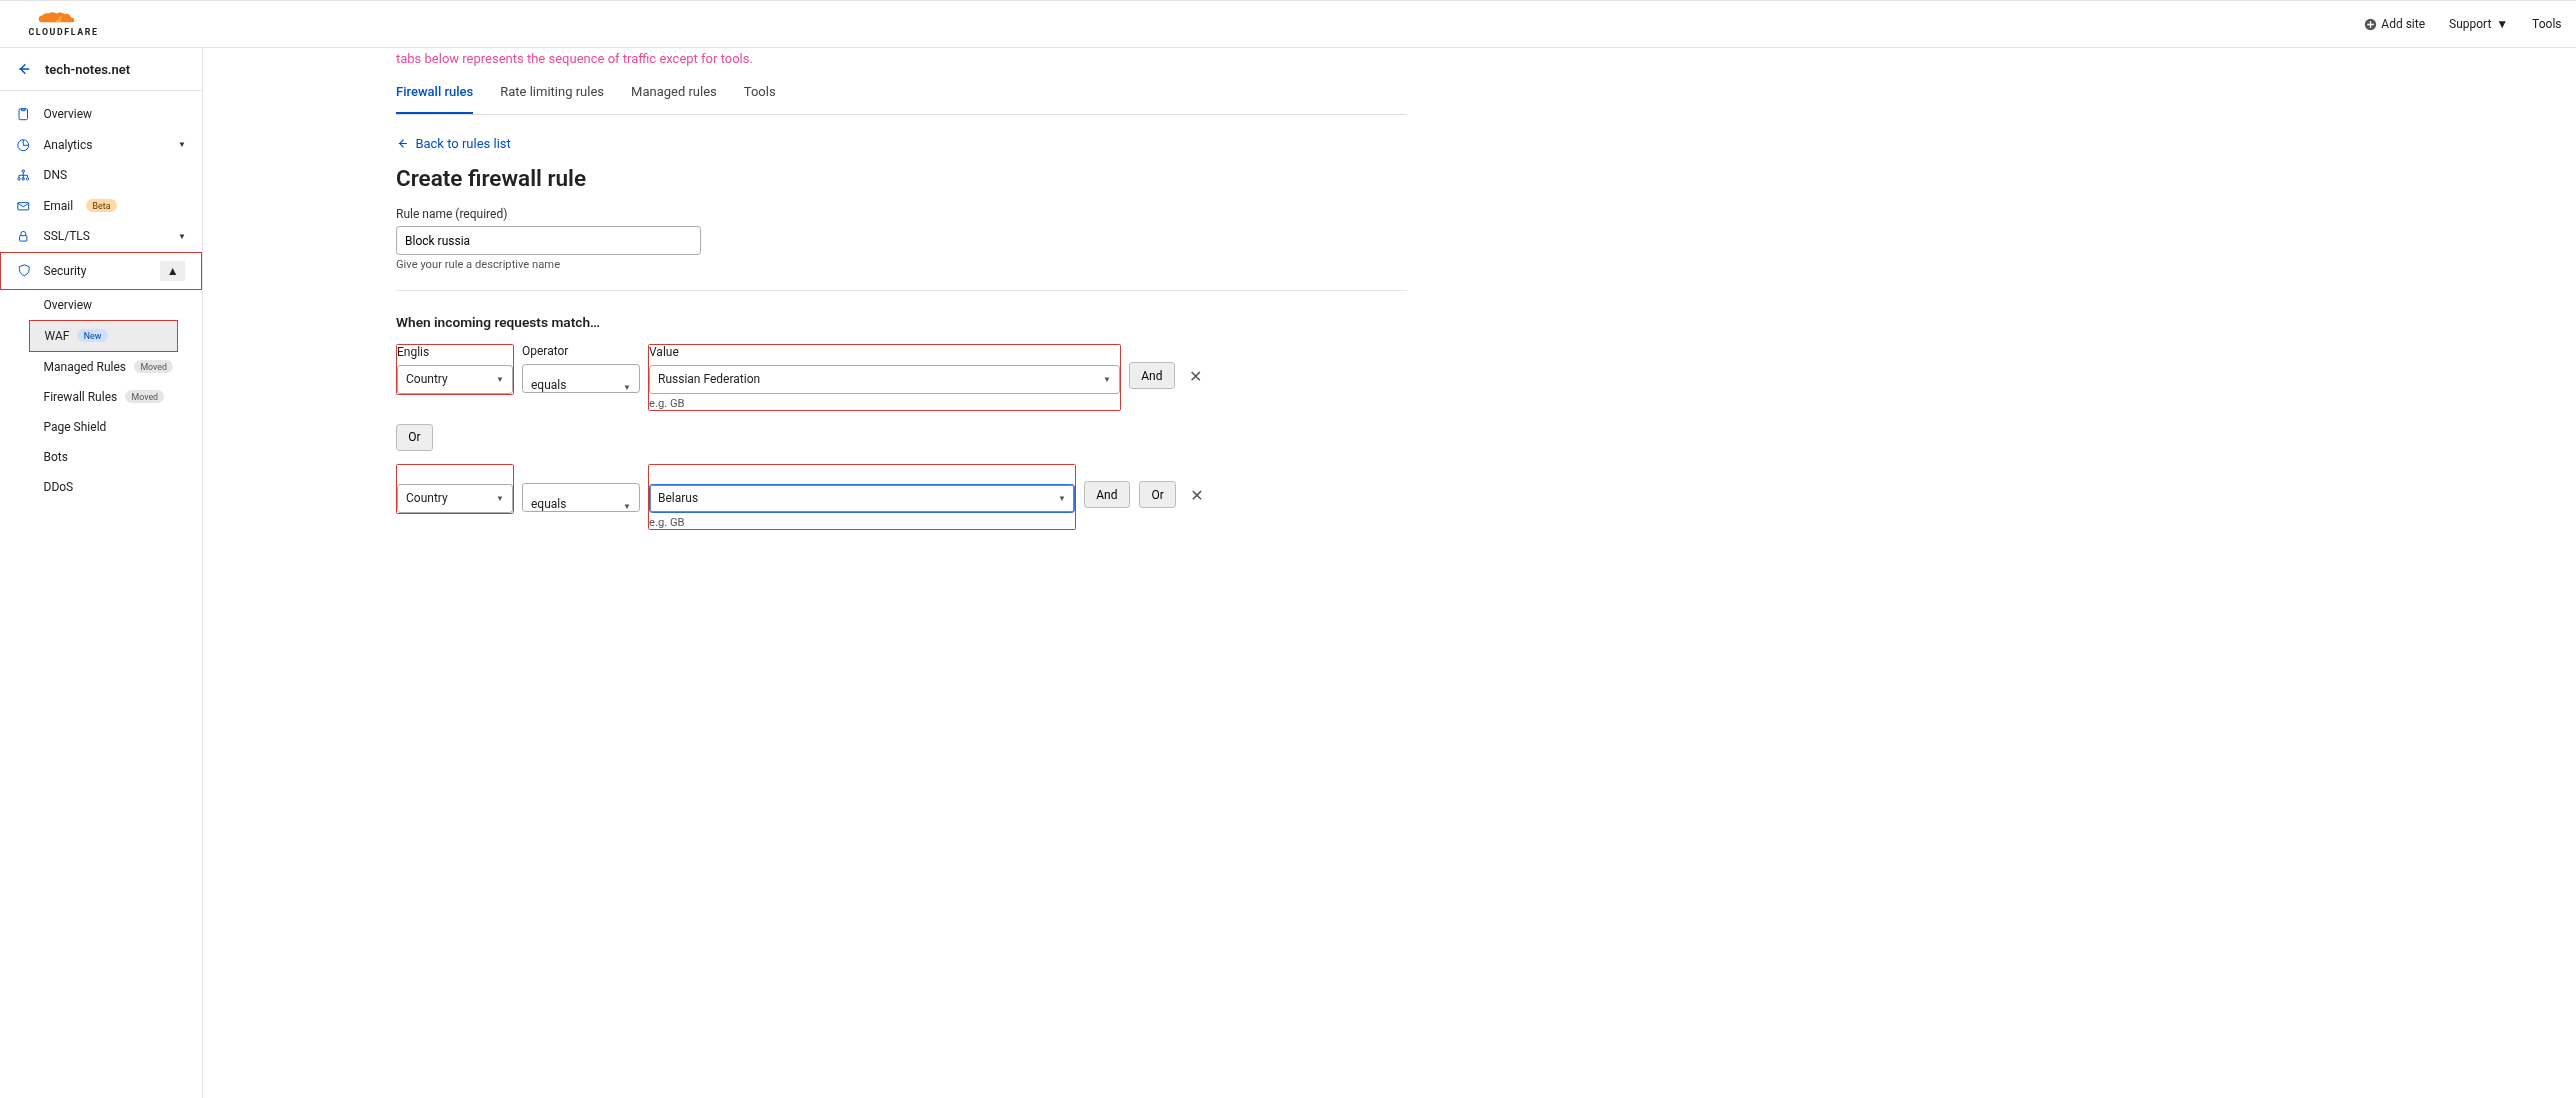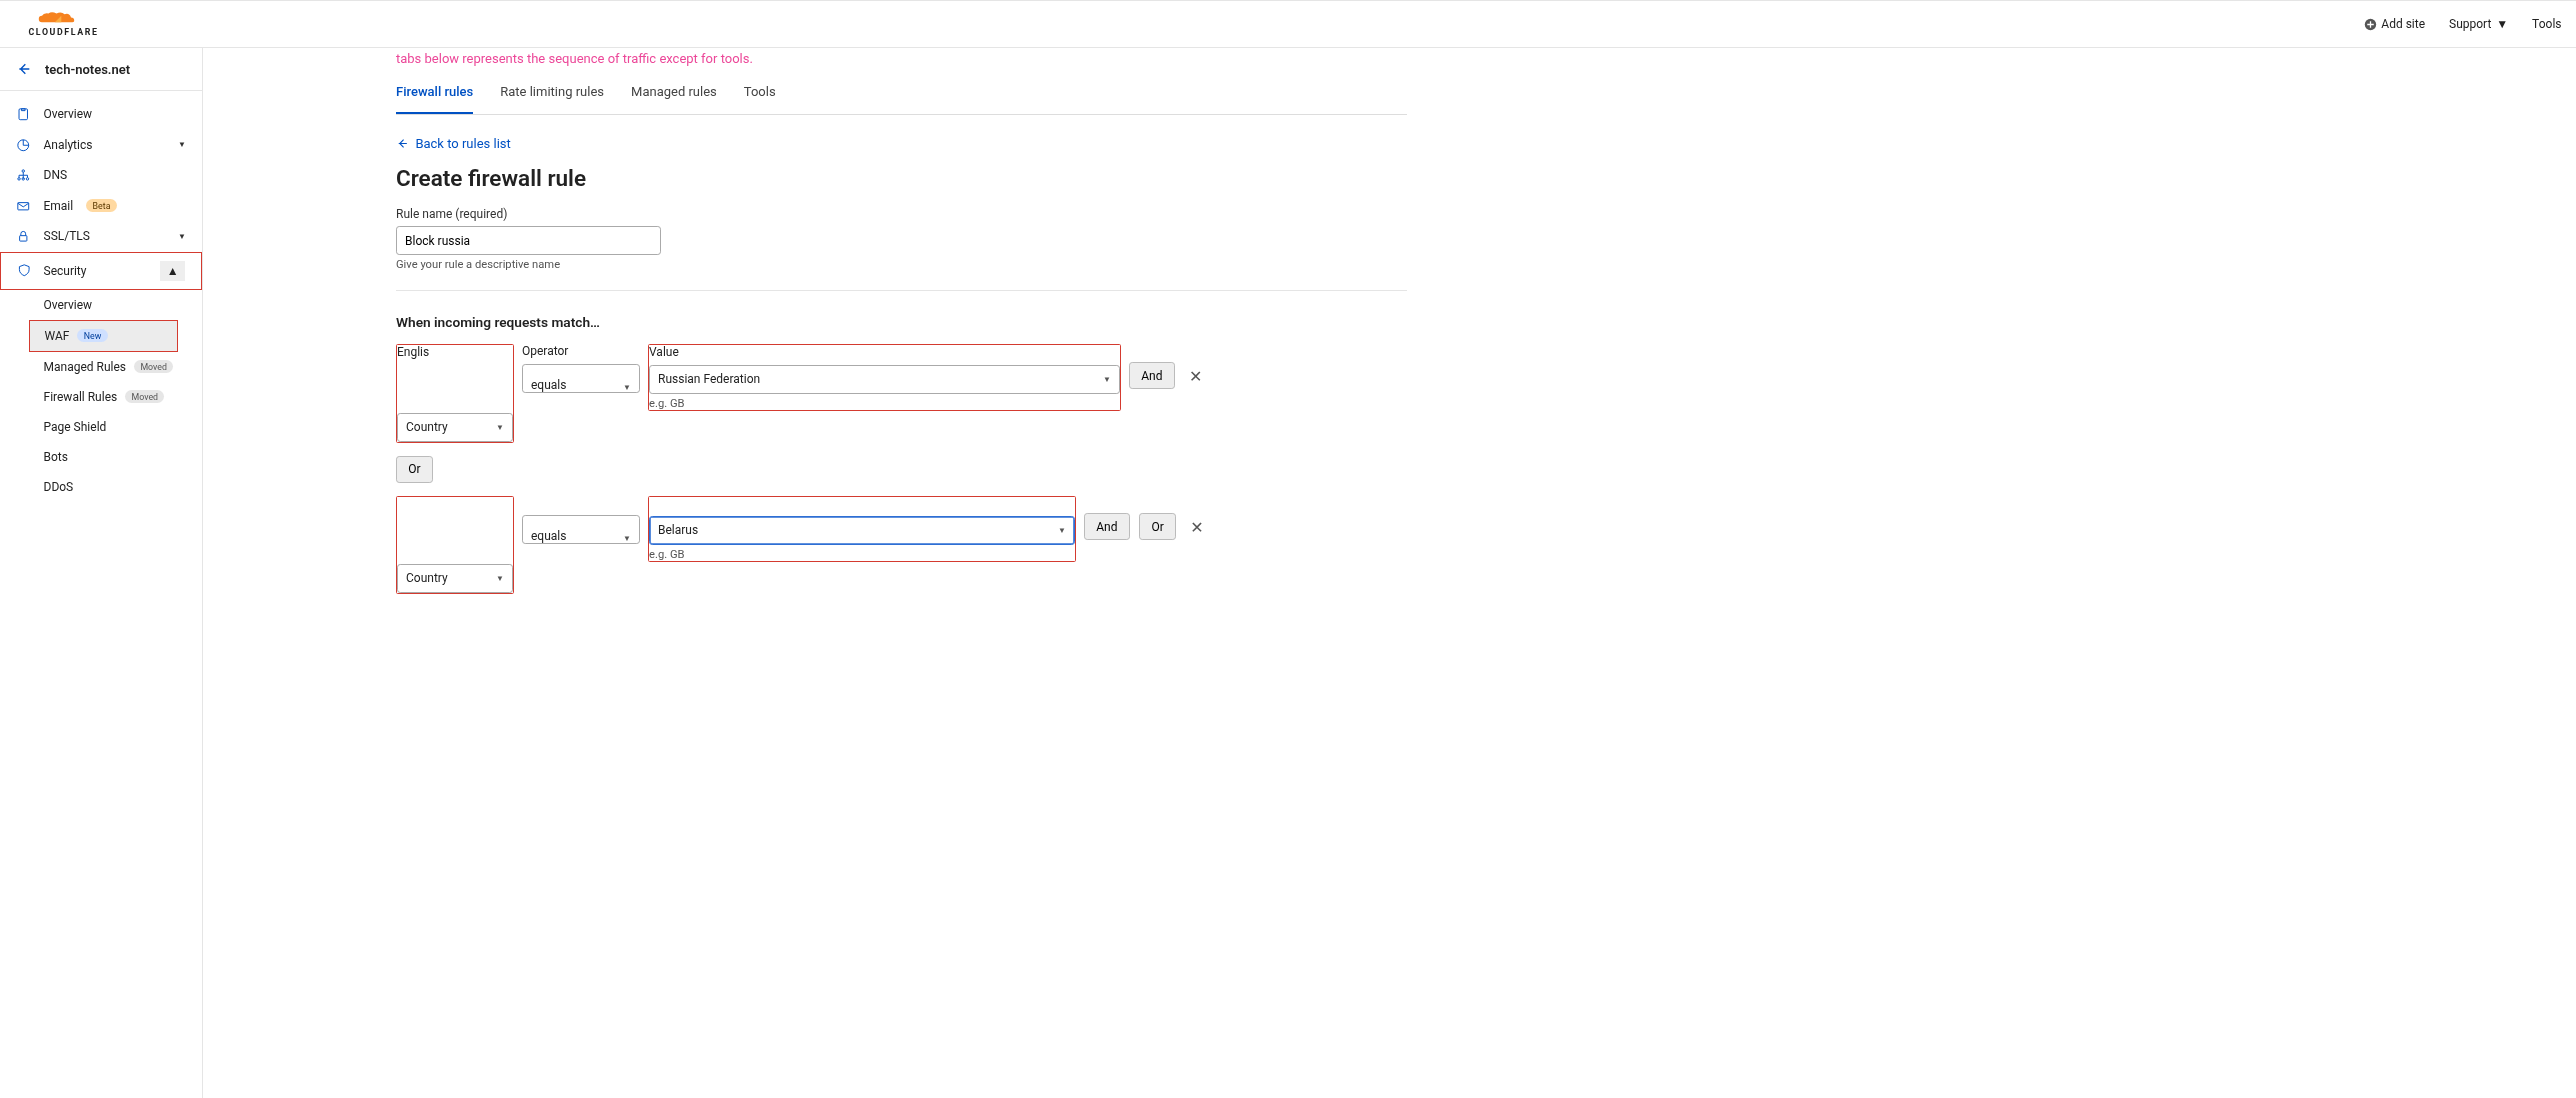--- a/index.html
+++ b/index.html
@@ -30,30 +30,30 @@
   .sub-item.active-wrap { border:1.6px solid #d43a2f; max-width:149px; }
   .sub-item.active { background:#ececec; }
   .main { flex:1; padding: 0 0 32px 193px; max-width: 1204px; }
   .cut-text { color:#ec4899; font-size:13px; padding-top:3.2px; }
   .tabs { display:flex; gap:27px; border-bottom:0.8px solid #ddd; margin-top:17.7px; }
   .tab { padding: 0 0 13px 0; font-size:13px; color:#444; cursor:pointer; }
   .tab.active { color:#0051c3; border-bottom:2.4px solid #0051c3; font-weight:500; }
   .backlink { display:inline-flex; align-items:center; gap:6.4px; color:#0051c3; font-size:13px; margin:21px 0 14.5px; cursor:pointer; }
   .h1 { font-size:22.5px; font-weight:600; margin-bottom:16px; }
   .field-label { font-size:12px; color:#333; margin-bottom:4.8px; }
-  .text-input { width:265px; height:29px; border:0.8px solid #aaa; border-radius:3.2px; padding:0 8px; font-size:12px; }
+  .text-input { width:305px; height:29px; border:0.8px solid #aaa; border-radius:3.2px; padding:0 8px; font-size:12px; }
   .hint { font-size:11.2px; color:#555; margin-top:3.2px; }
   hr.sep { border:none; border-top:0.8px solid #e5e5e5; margin:19px 0 22.5px; }
   .h2 { font-size:13.7px; font-weight:600; margin-bottom:14.5px; }
   .cond-row { display:flex; align-items:flex-start; gap:8px; }
   .col { display:flex; flex-direction:column; }
   .col-label { font-size:12px; margin-bottom:3.2px; min-height:16px; }
   .select { height:29px; border:0.8px solid #aaa; border-radius:3.2px; padding:0 8px; font-size:12px; display:flex; align-items:center; justify-content:space-between; background:#fff; cursor:pointer; gap:8px; }
   .select .caret { font-size:8px; color:#555; }
-  .w-field { width:116px;margin-top:48px; }
+  .w-field { width:116px; }
   .w-op    { width:118px;align-items:flex-end; }
   .w-val   { width:471px; }
   .val-focus { border:0.8px solid #2f6fd4; box-shadow:0 0 0 0.8px #2f6fd4 inset; }
   .btn-small { height:27px; padding:0 11.2px; border:0.8px solid #bbb; border-radius:3.2px; background:#eee; font-size:12px; cursor:pointer; display:inline-flex; align-items:center; }
   .btn-small.standalone { margin: 13px 0; }
   .close-x { font-size:16px; color:#555; cursor:pointer; padding:3.2px 4.8px; }
   .row-actions { display:flex; align-items:flex-end; gap:9.6px; margin-top:17.7px; }
   .hl { border:1.6px solid #d43a2f; padding:0; border-radius:1.6px; }
   .plus-circle { width:13px;height:13px; }
 </style>

